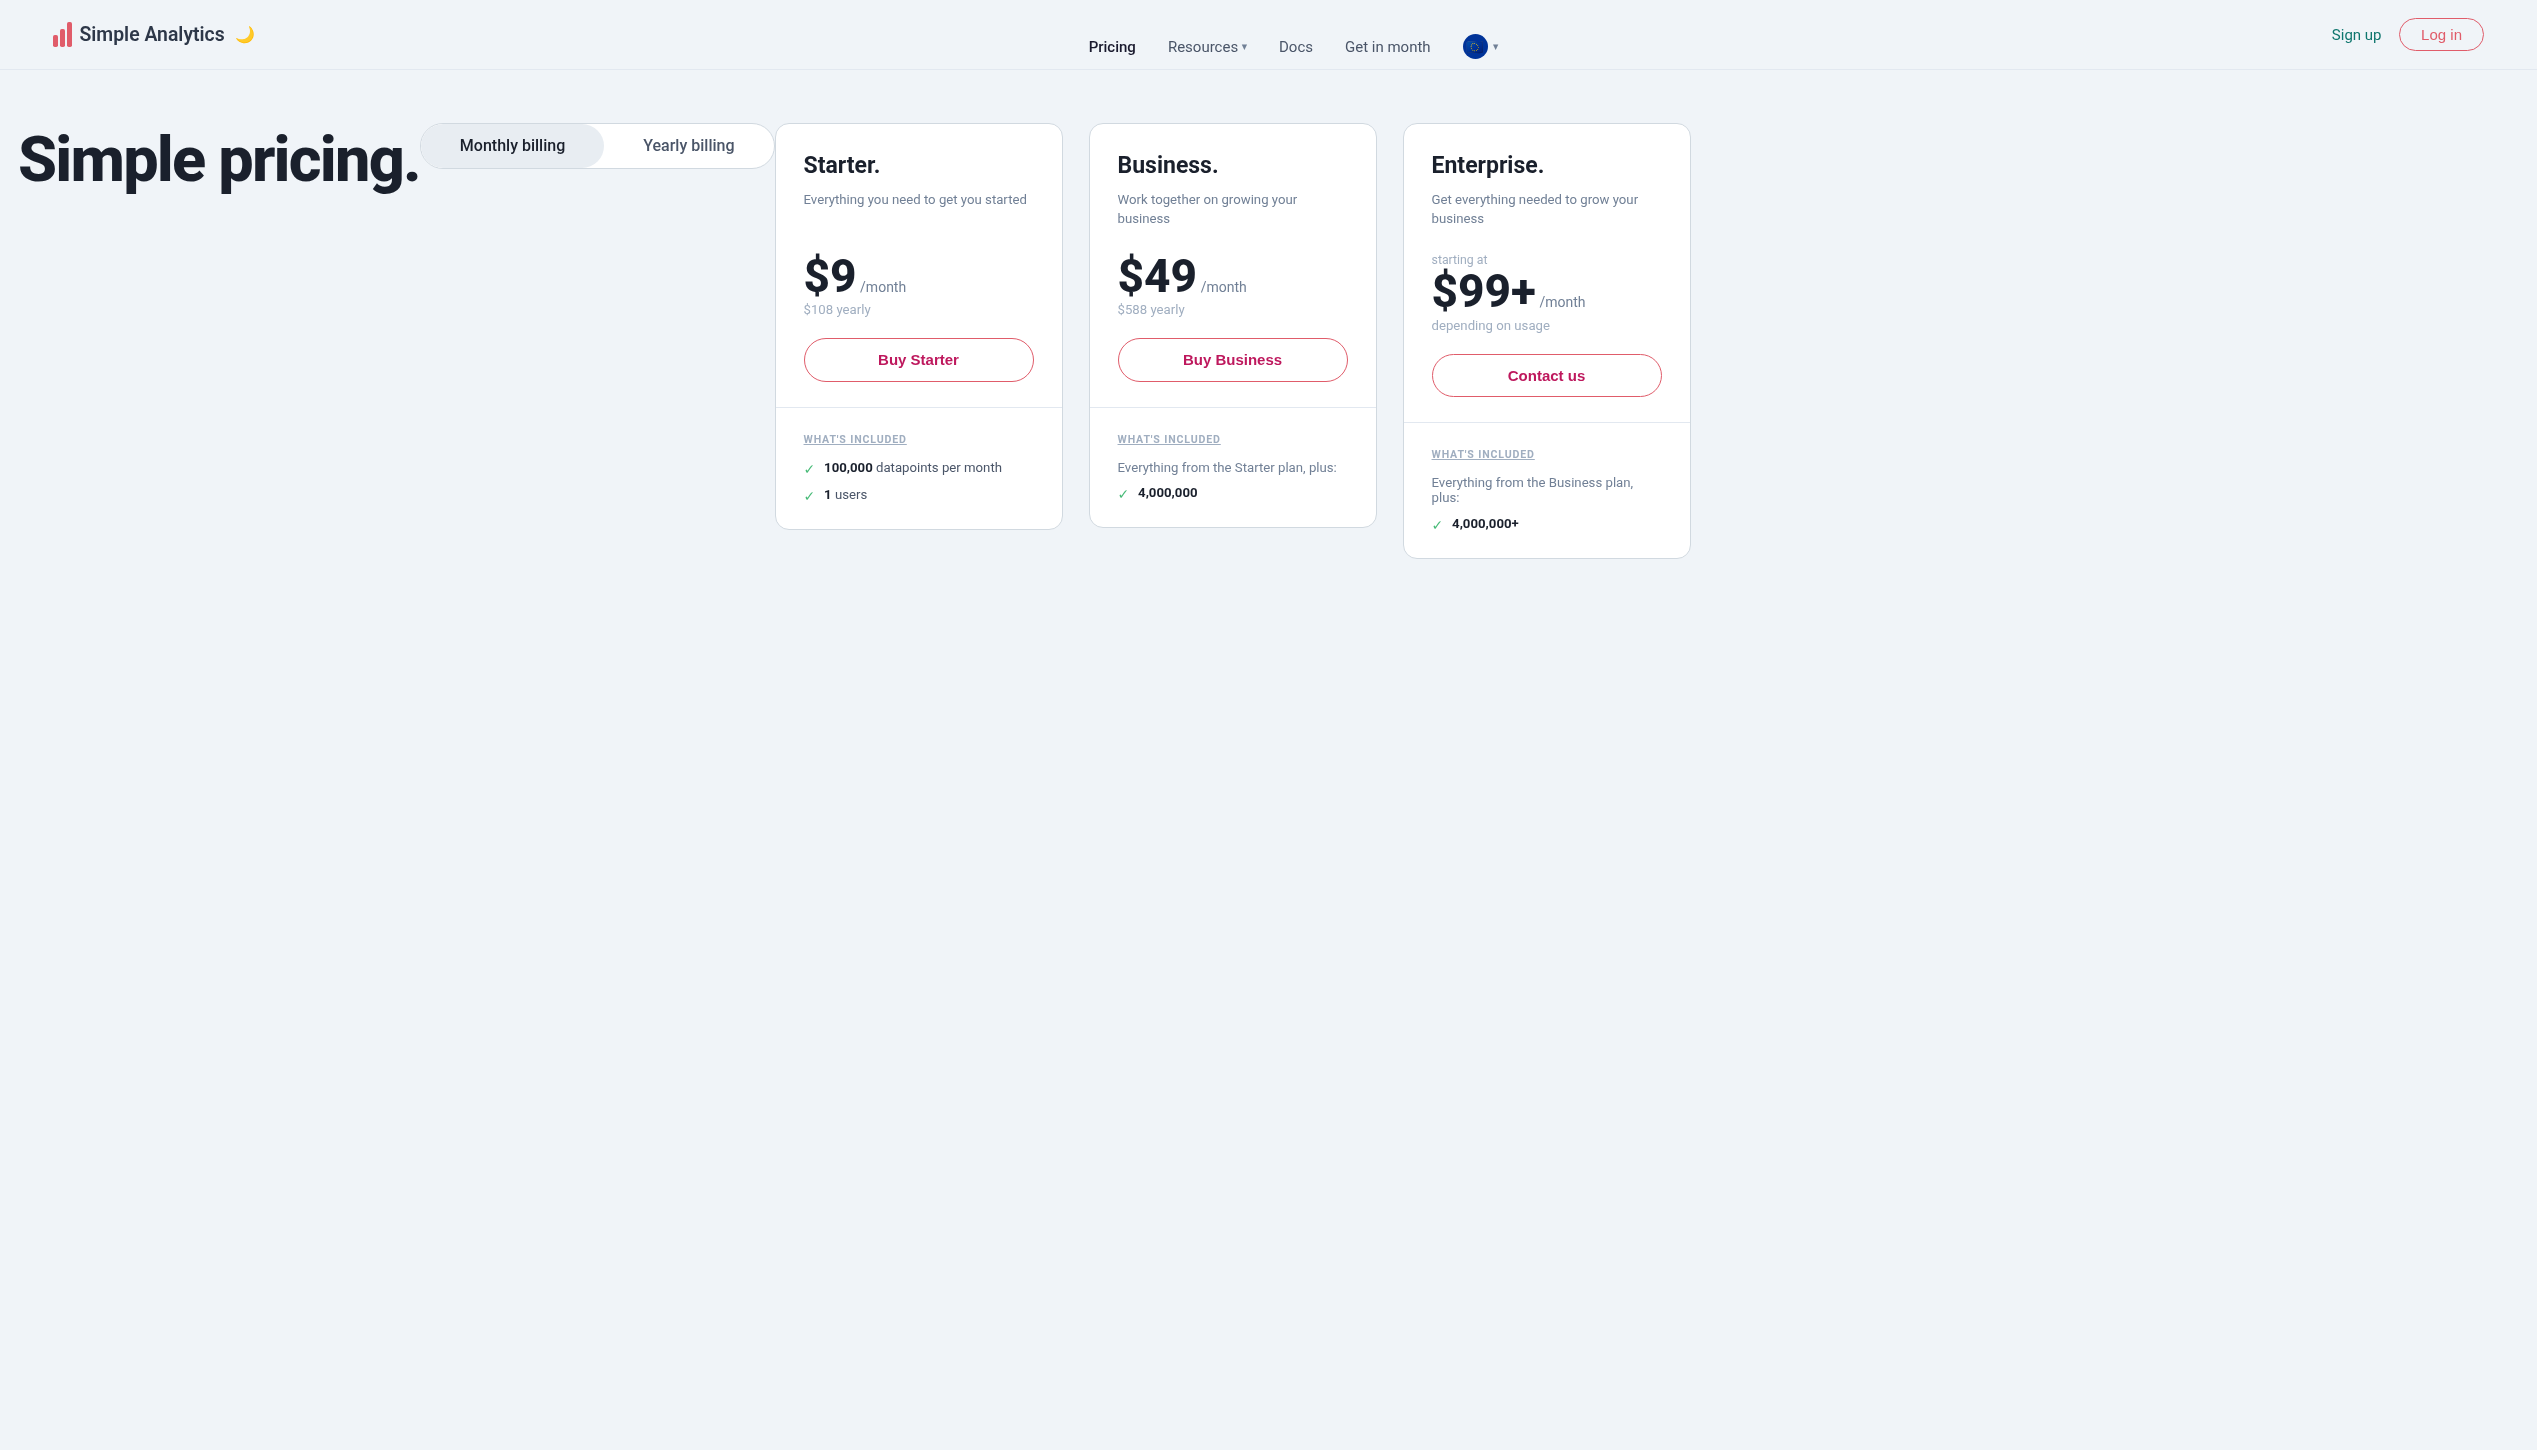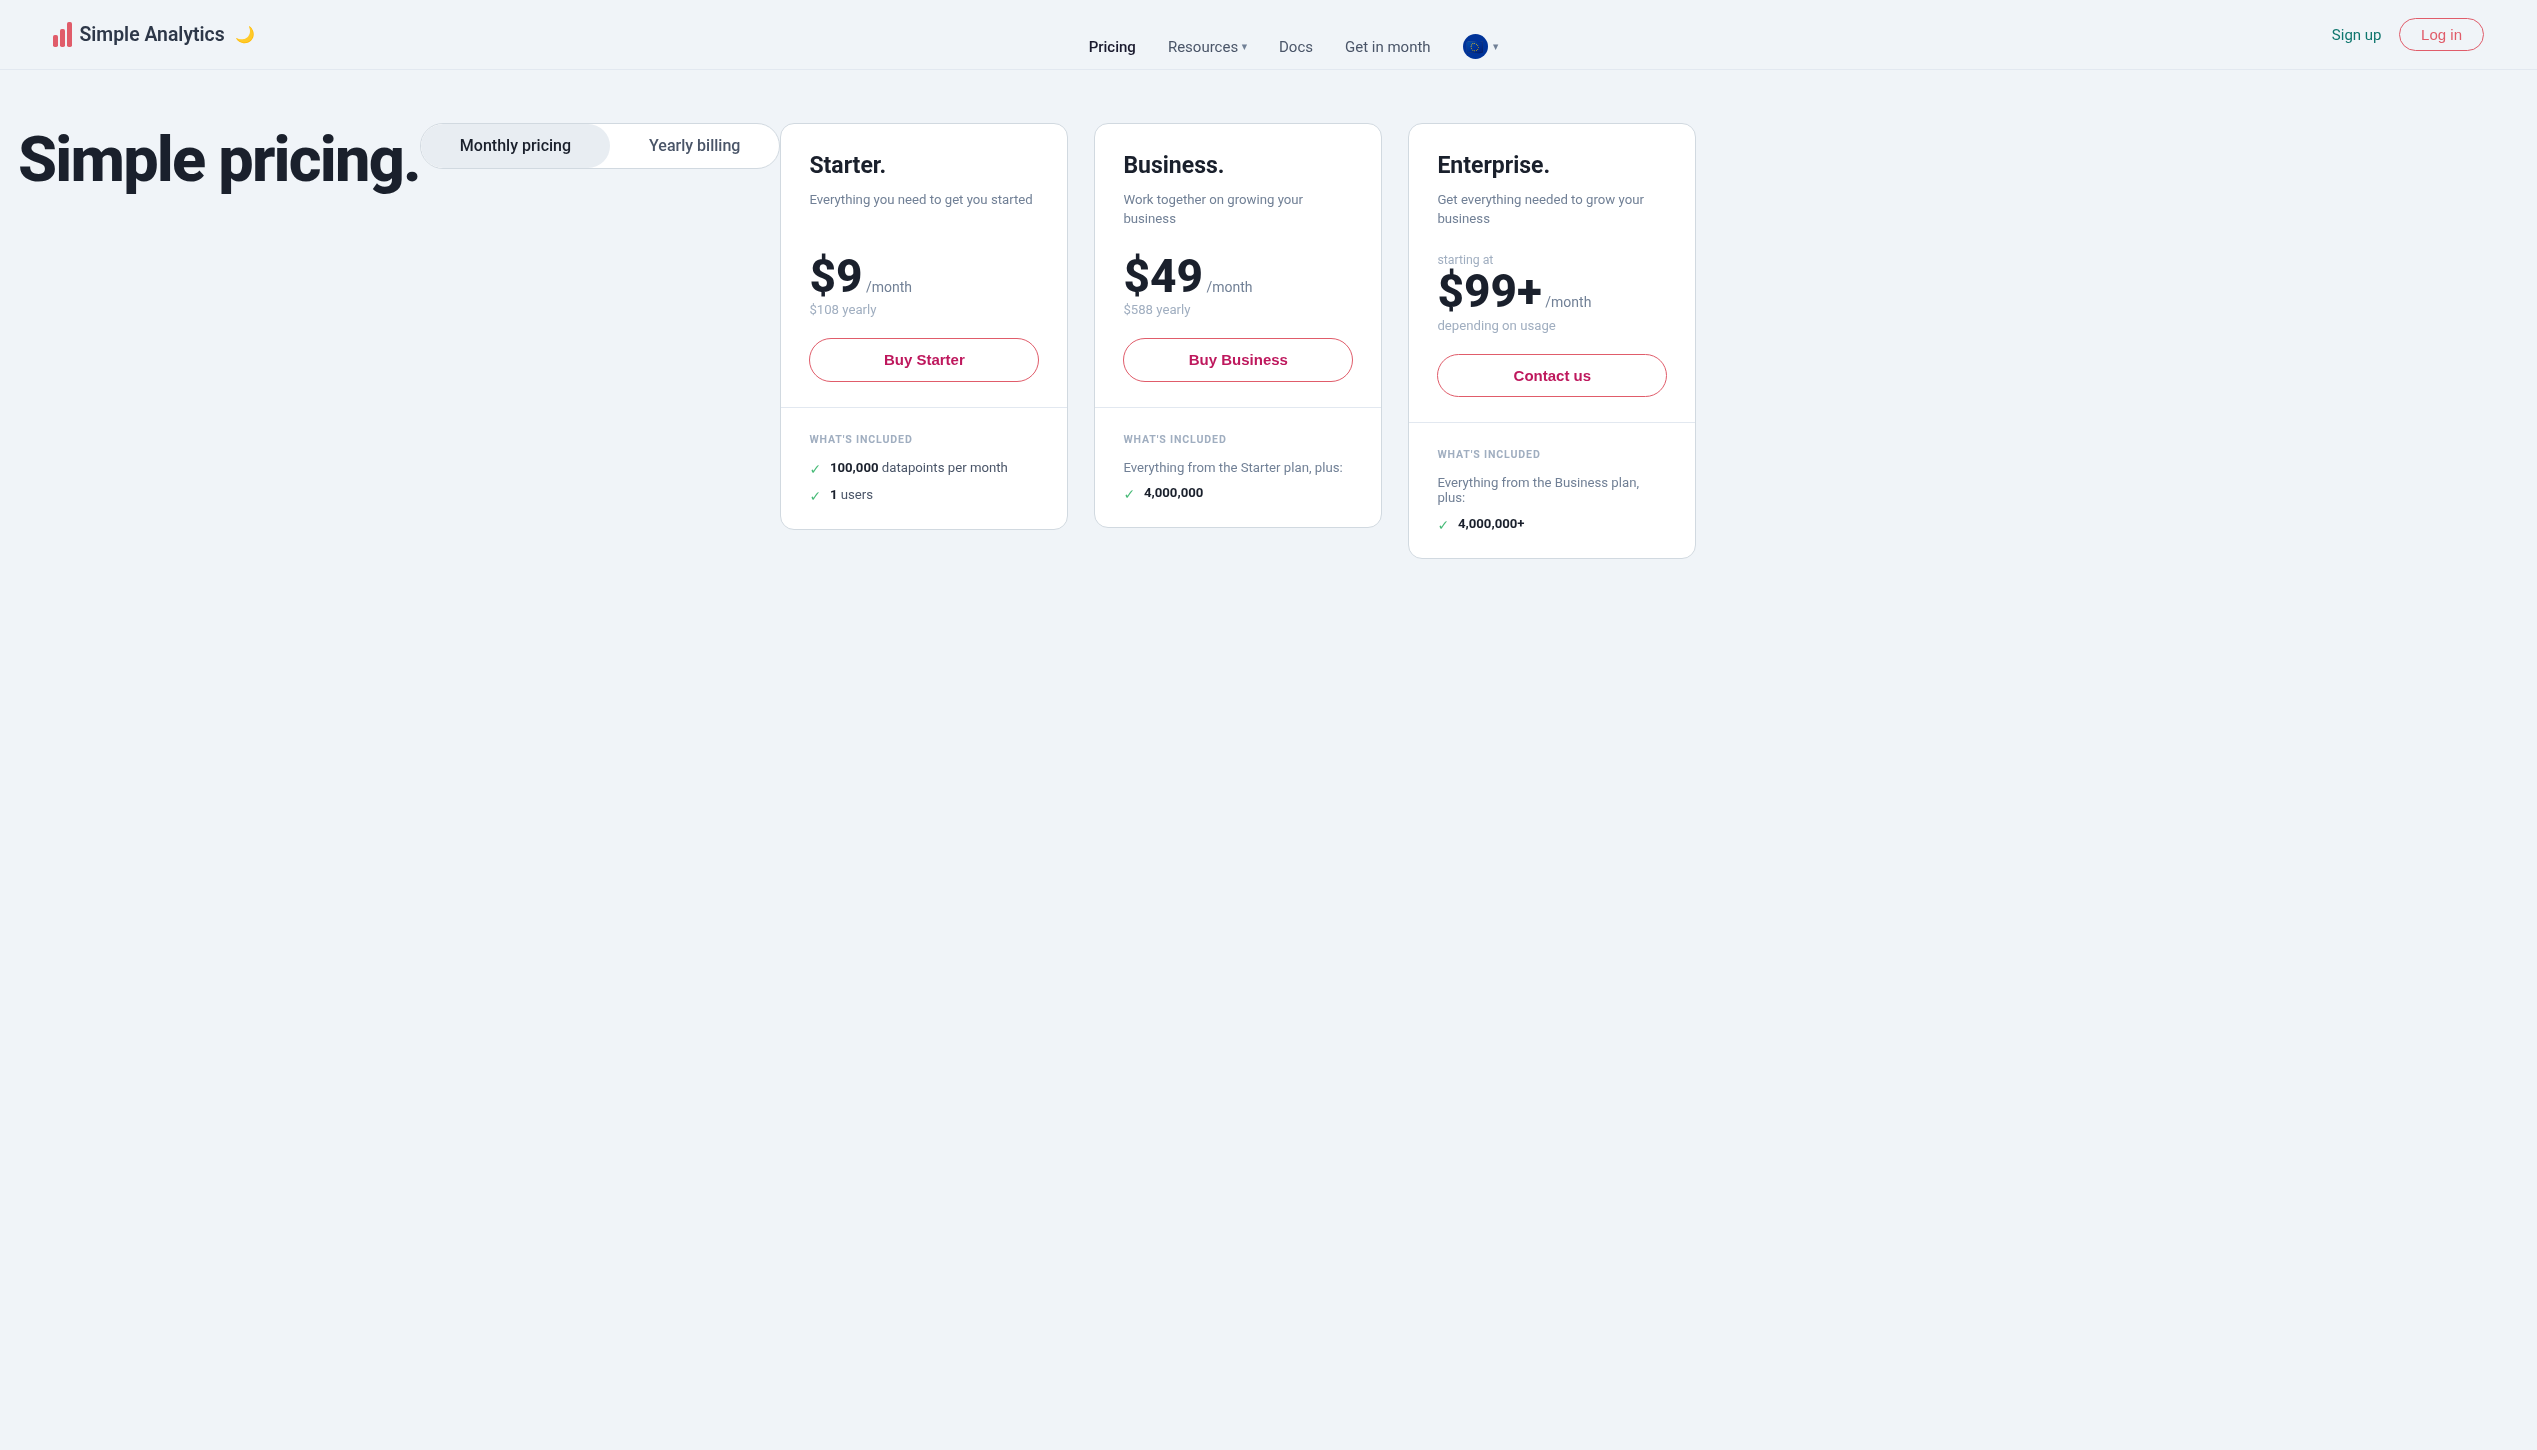--- a/index.html
+++ b/index.html
@@ -269,20 +269,21 @@
       padding: 25px 28px;
     }
 
     .whats-included-label {
       font-size: 10.6px;
       font-weight: 700;
       color: #a0aec0;
       letter-spacing: 0.08em;
       text-transform: uppercase;
       margin-bottom: 14px;
+      text-decoration: underline;
     }
 
     .feature-list {
       list-style: none;
       display: flex;
       flex-direction: column;
       gap: 10.6px;
     }
 
     .feature-item {
@@ -355,21 +356,21 @@
     </a>
     <button class="log-in-button">Log in</button>
   </div>
 </nav>
 
 <main class="main-content">
 
   <h1 class="page-title">Simple pricing.</h1>
 
   <div class="billing-toggle">
-    <div class="billing-option billing-option-active">Monthly pricing</div>
+    <div class="billing-option billing-option-active">Monthly billing</div>
     <div class="billing-option billing-option-inactive">Yearly billing</div>
   </div>
 
   <div class="pricing-cards">
 
     <div class="pricing-card">
       <div class="card-top">
         <div class="plan-name">Starter.</div>
         <div class="plan-description">Everything you need to get you started</div>
         <div class="price-row">

